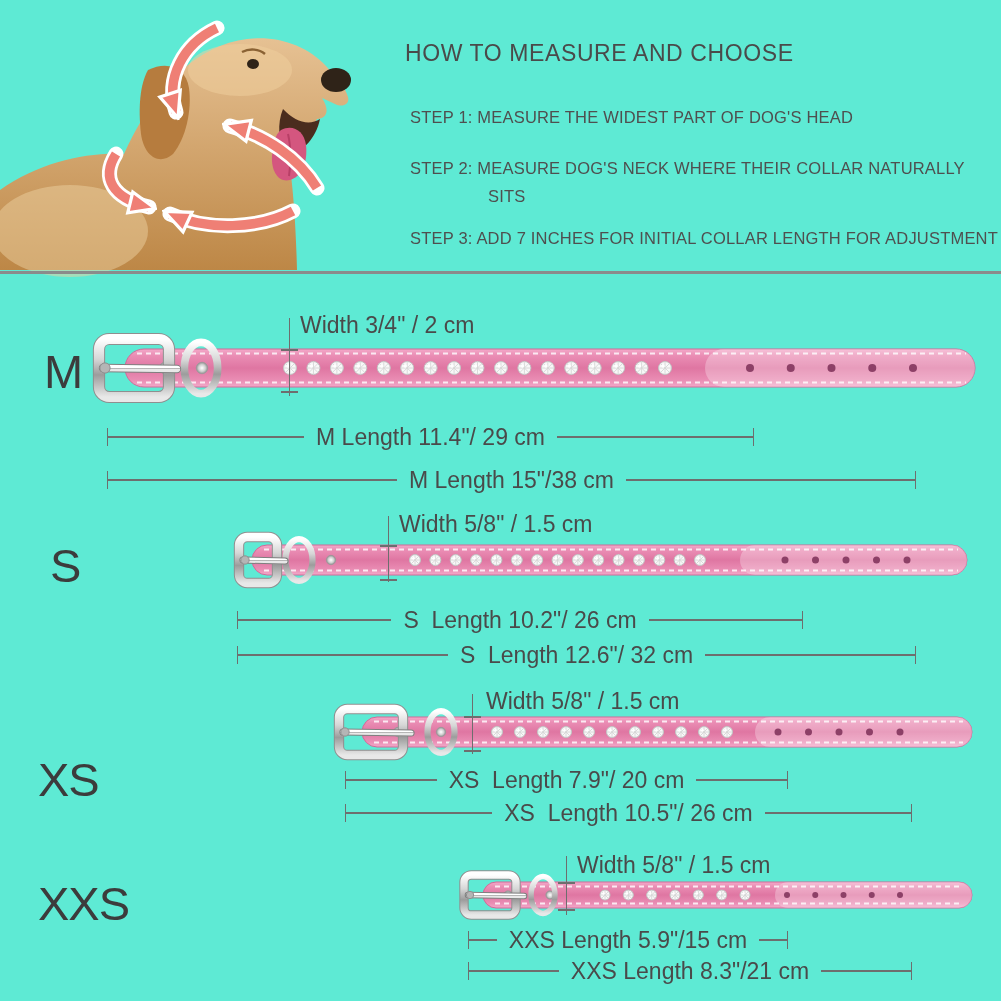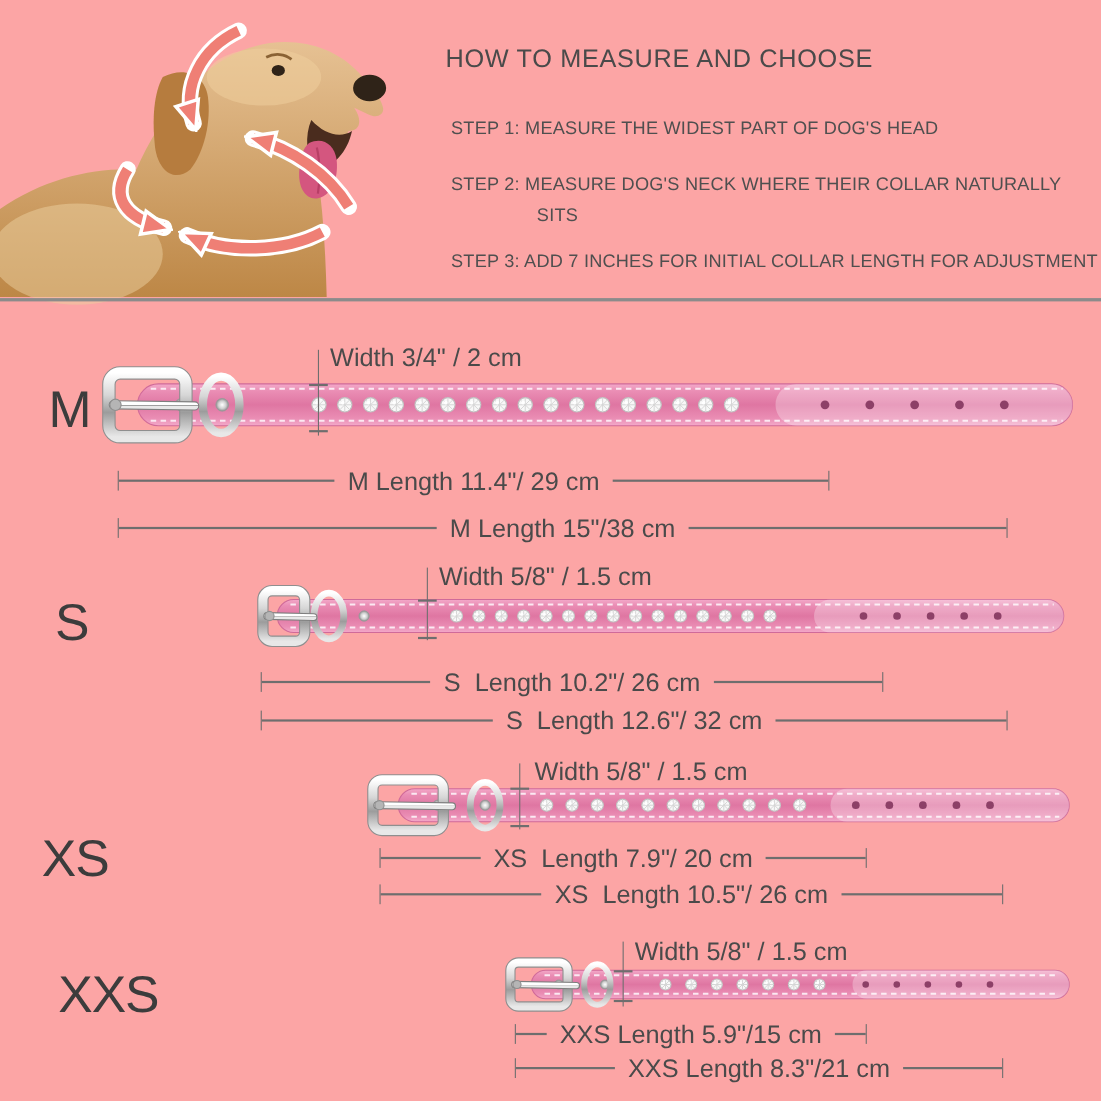--- a/index.html
+++ b/index.html
@@ -1,17 +1,17 @@
 <!DOCTYPE html>
 <html style="--arrow: #ef7f75; --line: #6e6e6e;"><head>
 <meta charset="utf-8">
 <style>
   html,body{margin:0;padding:0;background:#ffffff;}
   #page{
-    position:relative;width:1001px;height:1001px;overflow:hidden;background:#fca5a5;
+    position:relative;width:1001px;height:1001px;overflow:hidden;background:#5eead4;
     font-family:"Liberation Sans","DejaVu Sans",sans-serif;color:#4a4a4a;
   }
   
   .howto-title{
     position:absolute;left:405px;top:40px;font-size:23px;letter-spacing:.6px;
     color:#4a4a4a;white-space:pre;
   }
   .step{
     position:absolute;left:410px;font-size:16.5px;letter-spacing:.2px;color:#4f4f4f;white-space:pre;
   }
@@ -377,21 +377,21 @@
     <span class="seg"></span>
       <span class="dim-text">XS  Length 7.9"/ 20 cm</span>
       <span class="seg"></span>
   </div>
   <div class="dim" style="left:345px;top:800px;width:567px">
     <span class="seg"></span>
       <span class="dim-text">XS  Length 10.5"/ 26 cm</span>
       <span class="seg"></span>
   </div>
 
-  <div class="size-label" style="left:53px;top:876px">XXS</div>
+  <div class="size-label" style="left:38px;top:876px">XXS</div>
   <svg id="collar-xxs" class="collar-svg" style="left:460px;top:872px" width="515" height="46" viewBox="0 0 515 46">
       <rect x="23" y="10" width="489" height="26" rx="13" fill="url(#gPink)" stroke="#d06a99" stroke-width="1"></rect>
       <line x1="35" y1="14.5" x2="503" y2="14.5" stroke="#fbe9f2" stroke-width="1.8" stroke-dasharray="5 4"></line>
       <line x1="35" y1="31.5" x2="503" y2="31.5" stroke="#fbe9f2" stroke-width="1.8" stroke-dasharray="5 4"></line>
       <rect x="315" y="10" width="197" height="26" rx="13" fill="rgba(255,255,255,0.28)"></rect>
       <circle cx="327" cy="23" r="3" fill="#8d4067"></circle>
       <circle cx="355.25" cy="23" r="3" fill="#8d4067"></circle>
       <circle cx="383.5" cy="23" r="3" fill="#8d4067"></circle>
       <circle cx="411.75" cy="23" r="3" fill="#8d4067"></circle>
       <circle cx="440" cy="23" r="3" fill="#8d4067"></circle>

